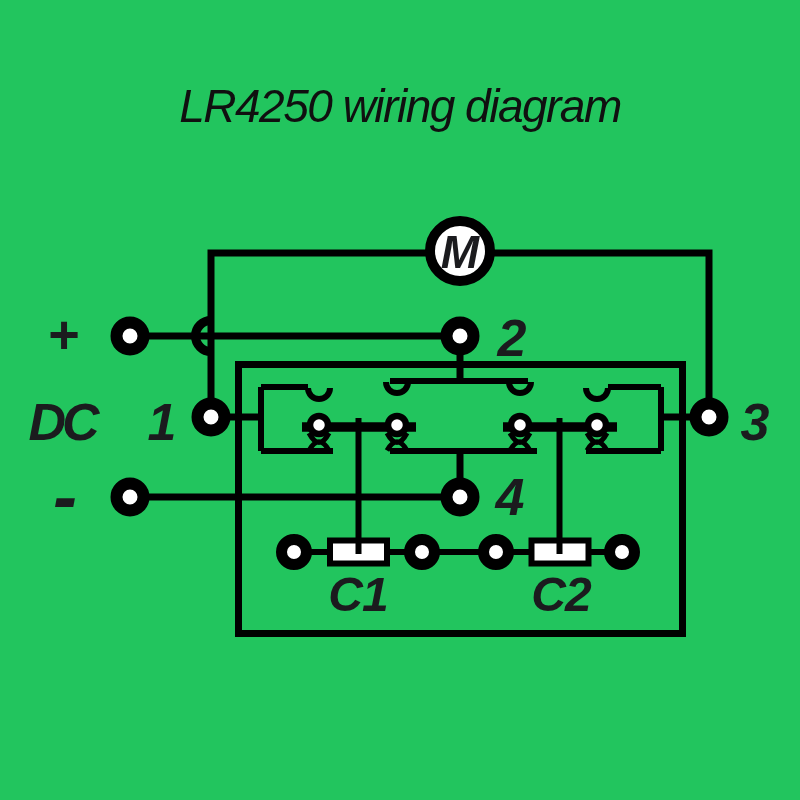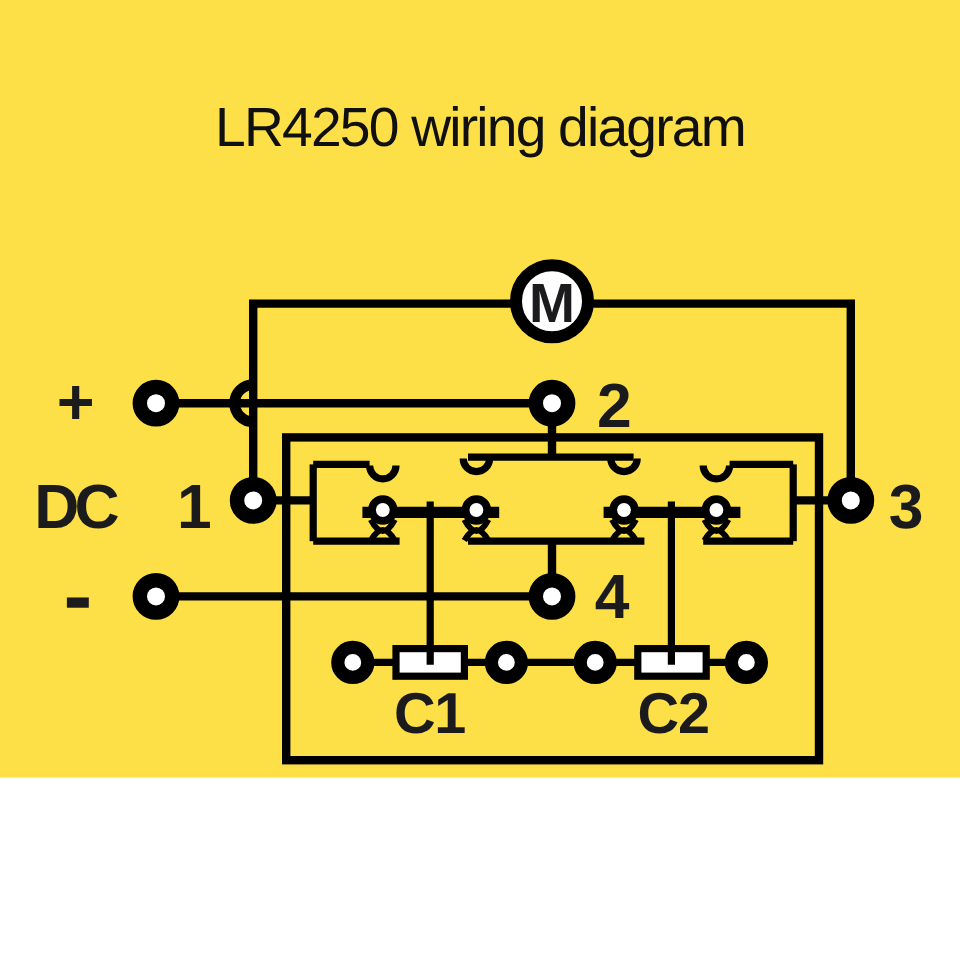--- a/index.html
+++ b/index.html
@@ -6,23 +6,24 @@
     margin: 0;
     padding: 0;
     width: 800px;
     height: 800px;
     background: #ffffff;
     font-family: "Liberation Sans", "DejaVu Sans", sans-serif;
   }
   .stage {
     position: relative;
     width: 800px;
-    height: 648px;
-    background: #fde047;
+    height: 800px;
+    background: #22c55e;
     overflow: hidden;
+    font-style: italic;
   }
   svg { display: block; }
   .title {
     font-size: 46px;
     font-weight: 400;
     letter-spacing: -1.5px;
     fill: #101010;
     text-anchor: middle;
   }
   .lbl {

